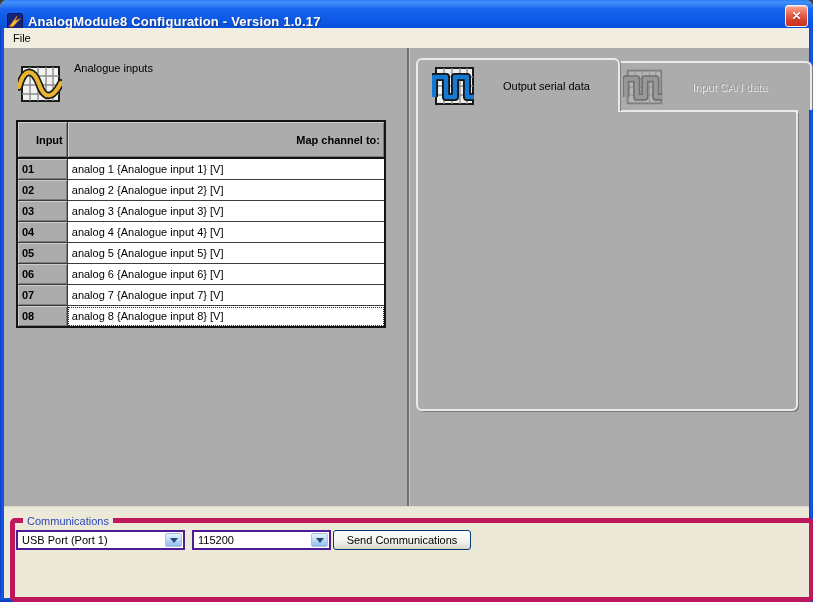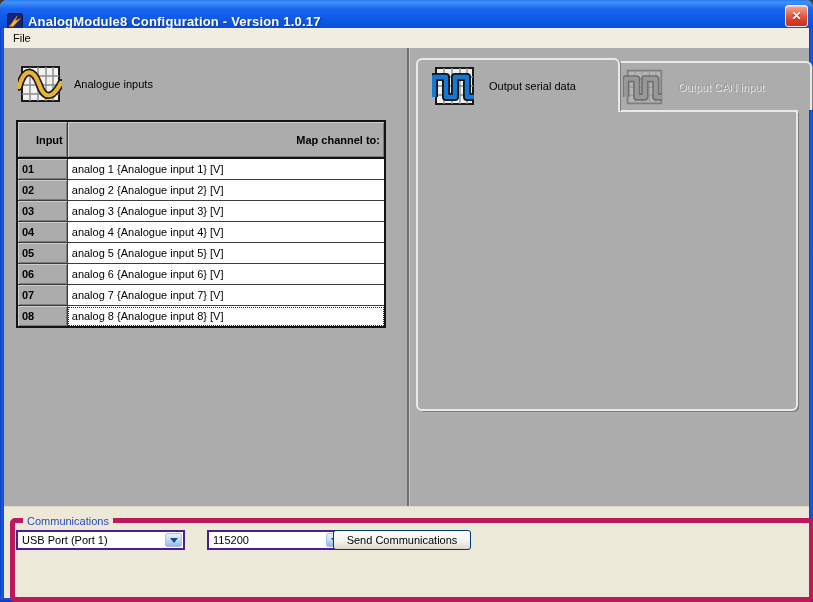--- a/index.html
+++ b/index.html
@@ -33,39 +33,39 @@
     display:flex;align-items:center;font-size:11px;color:#000;
   }
   .menu-item{padding:2px 9px;}
   
   .client{position:absolute;left:4px;right:4px;top:48px;height:458px;background:#acacac;}
   .divider{position:absolute;left:403px;top:0;width:2px;height:458px;background:#6f6f6f;
     box-shadow:1px 0 0 #c6c6c6;}
   .bottom-panel{position:absolute;left:4px;right:4px;top:506px;height:91px;background:#ece9d8;
     border-top:1px solid #dcd9c8;}
   
-  .panel-head{position:absolute;display:flex;align-items:center;font-size:11px;color:#000;}
+  .panel-head{position:absolute;display:flex;align-items:flex-start;font-size:11px;color:#000;}
   
   table.grid{border-collapse:collapse;table-layout:fixed;font-size:11px;color:#000;
     border:2px solid #141414;background:#acacac;}
   table.grid th,table.grid td{border:1px solid #3d3d3d;padding:0 4px;white-space:nowrap;
     overflow:hidden;height:20px;}
   table.grid th{height:35px;font-weight:bold;text-align:right;border-bottom:2px solid #141414;}
   .cell-fixed{background:#acacac;
     box-shadow:inset 1px 1px 0 #cecece,inset -1px -1px 0 #7a7a7a;}
   .cell-white{background:#ffffff;}
   td.cell-fixed{text-align:left;font-weight:bold;}
   td.selected{outline:1px dotted #2a2a2a;outline-offset:-2px;}
   #left-table{position:absolute;left:16px;top:120px;width:370px;}
   #right-table{position:absolute;left:423px;top:140px;width:368px;}
   #right-table td:first-child,#right-table th:first-child{border-right:2px solid #141414;}
   #right-table td:first-child{background:#acacac;
     box-shadow:inset 1px 1px 0 #c6c6c6,inset -1px -1px 0 #8a8a8a;}
   
-  .tab{position:absolute;display:flex;align-items:center;gap:13px;padding-left:14px;
+  .tab{position:absolute;display:flex;align-items:center;gap:27px;padding-left:14px;
     background:#acacac;border:2px solid #e9e9e9;border-bottom:none;
     border-radius:6px 6px 0 0;font-size:11px;color:#000;
     box-shadow:2px 0 0 -1px #7d7d7d;}
   .tab.active{left:416px;top:58px;width:186px;height:52px;z-index:3;}
   .tab.disabled{left:607px;top:61px;width:187px;height:47px;z-index:1;color:#9a9a9a;
     text-shadow:1px 1px 0 rgba(255,255,255,.75);}
   .tab-page{position:absolute;left:416px;top:110px;width:378px;height:297px;
     background:#acacac;border:2px solid #e9e9e9;border-radius:0 0 6px 6px;z-index:2;
     box-shadow:2px 2px 0 -1px #7d7d7d;}
   
@@ -212,21 +212,21 @@
           <line x1="28" y1="4" x2="28" y2="40"></line>
             <line x1="35" y1="4" x2="35" y2="40"></line>
           <line x1="4" y1="13" x2="41" y2="13"></line>
             <line x1="4" y1="22" x2="41" y2="22"></line>
           <line x1="4" y1="31" x2="41" y2="31"></line>
         </g>
         <path d="M2,33 V13 H14 V33 H23 V13 H35 V33 H42" fill="none" stroke="#707070" stroke-width="8" stroke-linejoin="round"></path>
         <path d="M2,33 V13 H14 V33 H23 V13 H35 V33 H42" fill="none" stroke="#989898" stroke-width="4.4" stroke-linejoin="round"></path>
       </svg>
     </span>
-    <span>Output CAN input</span>
+    <span>Input CAN data</span>
   </div>
 
   <div class="tab-page"></div>
 
   <table class="grid" id="right-table">
     <colgroup>
         <col style="width:244px">
         <col style="width:120px">
       </colgroup>
     <thead>
@@ -285,21 +285,21 @@
     <span class="groupbox-label">Communications</span>
   </div>
 
   <div class="combo" style="left:16px;top:530px;width:169px;">
     <span>USB Port (Port 1)</span>
     <span class="combo-btn">
       <span class="combo-arrow"></span>
     </span>
   </div>
 
-  <div class="combo" style="left:192px;top:530px;width:139px;margin-left:15px;">
+  <div class="combo" style="left:192px;top:530px;width:139px;">
     <span>115200</span>
     <span class="combo-btn">
       <span class="combo-arrow"></span>
     </span>
   </div>
 
   <button class="xp-btn" style="left:333px;top:530px;width:138px;">Send Communications</button>
 
 </div>
 

